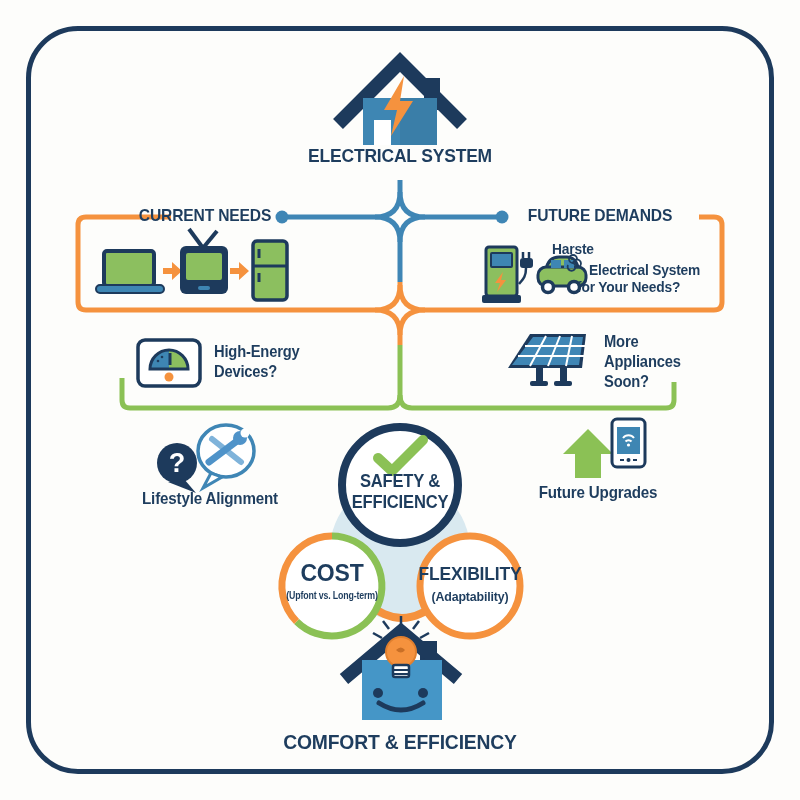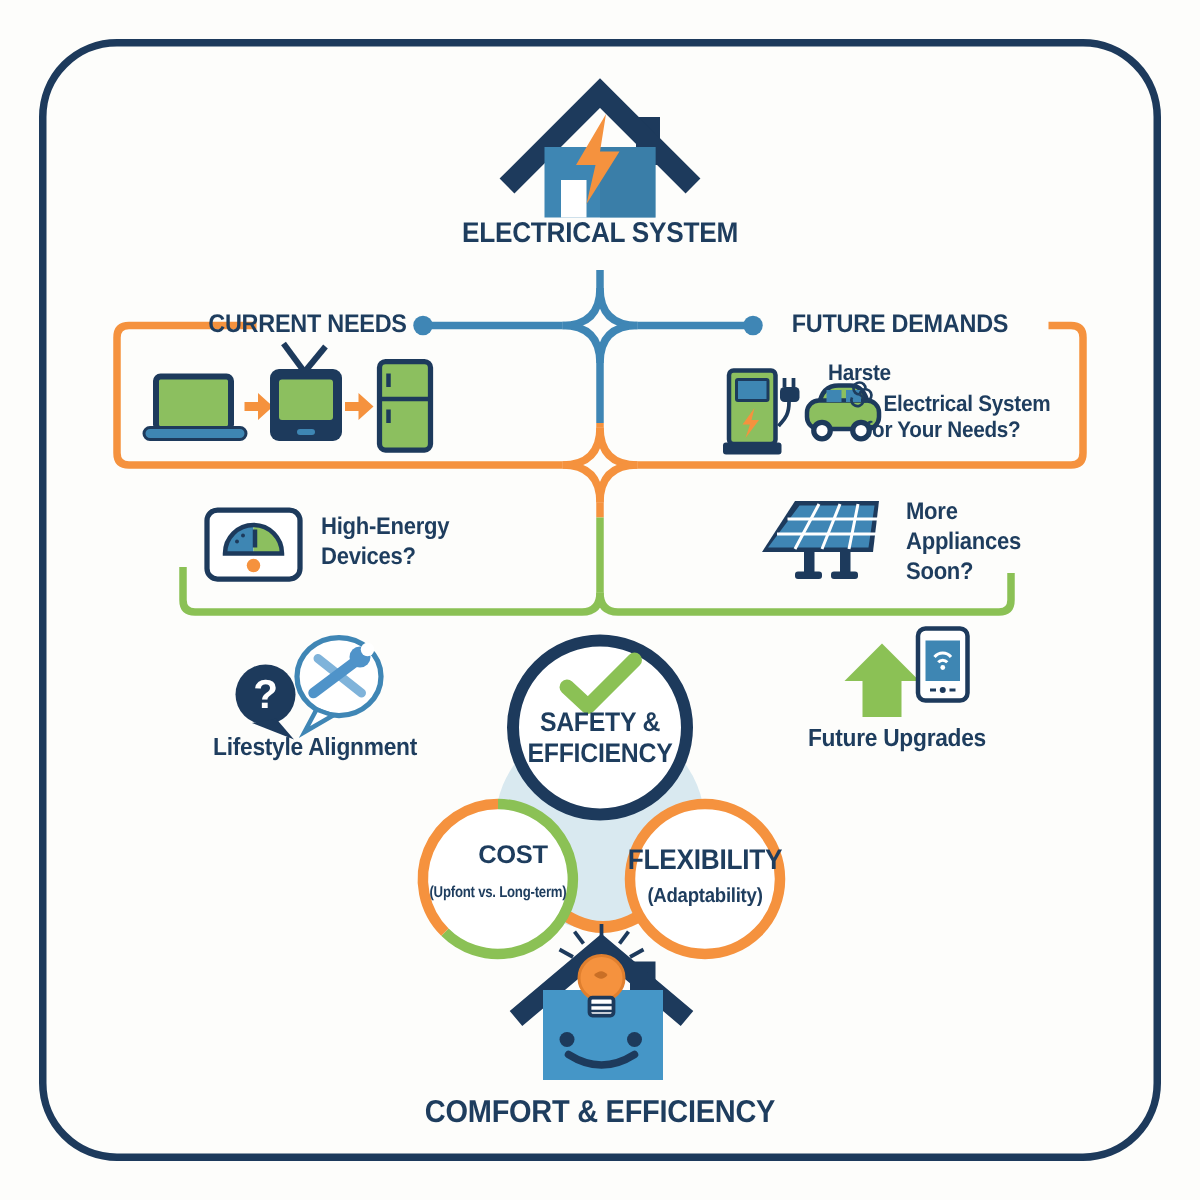--- a/index.html
+++ b/index.html
@@ -214,20 +214,20 @@
 
   <div class="t ctr cx90" style="left:130px;top:489px;width:160px;font-size:16.5px;">Lifestyle Alignment</div>
 
   <div class="t ctr cx90" style="left:520px;top:483px;width:156px;font-size:16.5px;">Future Upgrades</div>
 
   <div class="t lines ctr cx90" style="left:338px;top:471px;width:124px;font-size:18px;line-height:21px;">
     <span>SAFETY &amp;</span>
     <span>EFFICIENCY</span>
   </div>
 
-  <div class="t ctr" style="left:292px;top:560px;width:100px;font-size:17px;">COST</div>
+  <div class="t ctr" style="left:282px;top:560px;width:100px;font-size:23px;">COST</div>
   <div class="t ctr cx85" style="left:262px;top:589px;width:140px;font-size:10.5px;">(Upfont vs. Long-term)</div>
 
   <div class="t ctr cx90" style="left:402px;top:563px;width:136px;font-size:19px;">FLEXIBILITY</div>
   <div class="t ctr cx90" style="left:410px;top:589px;width:120px;font-size:13.5px;">(Adaptability)</div>
 
   <div class="t ctr cx90" style="left:270px;top:729px;width:260px;font-size:21px;">COMFORT &amp; EFFICIENCY</div>
 </div>
 
 </body></html>

